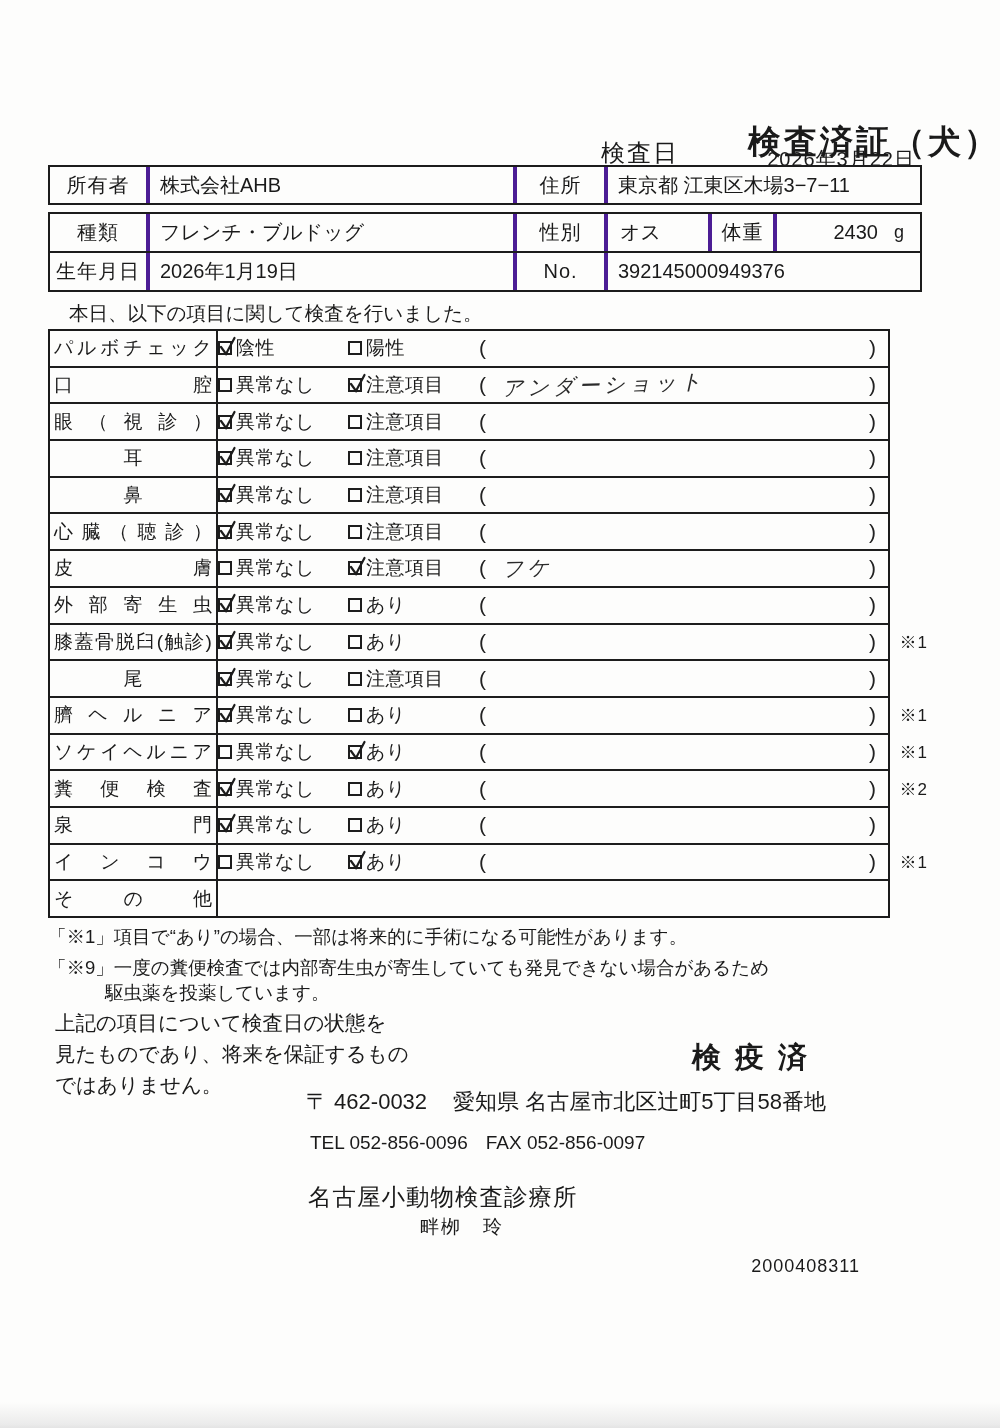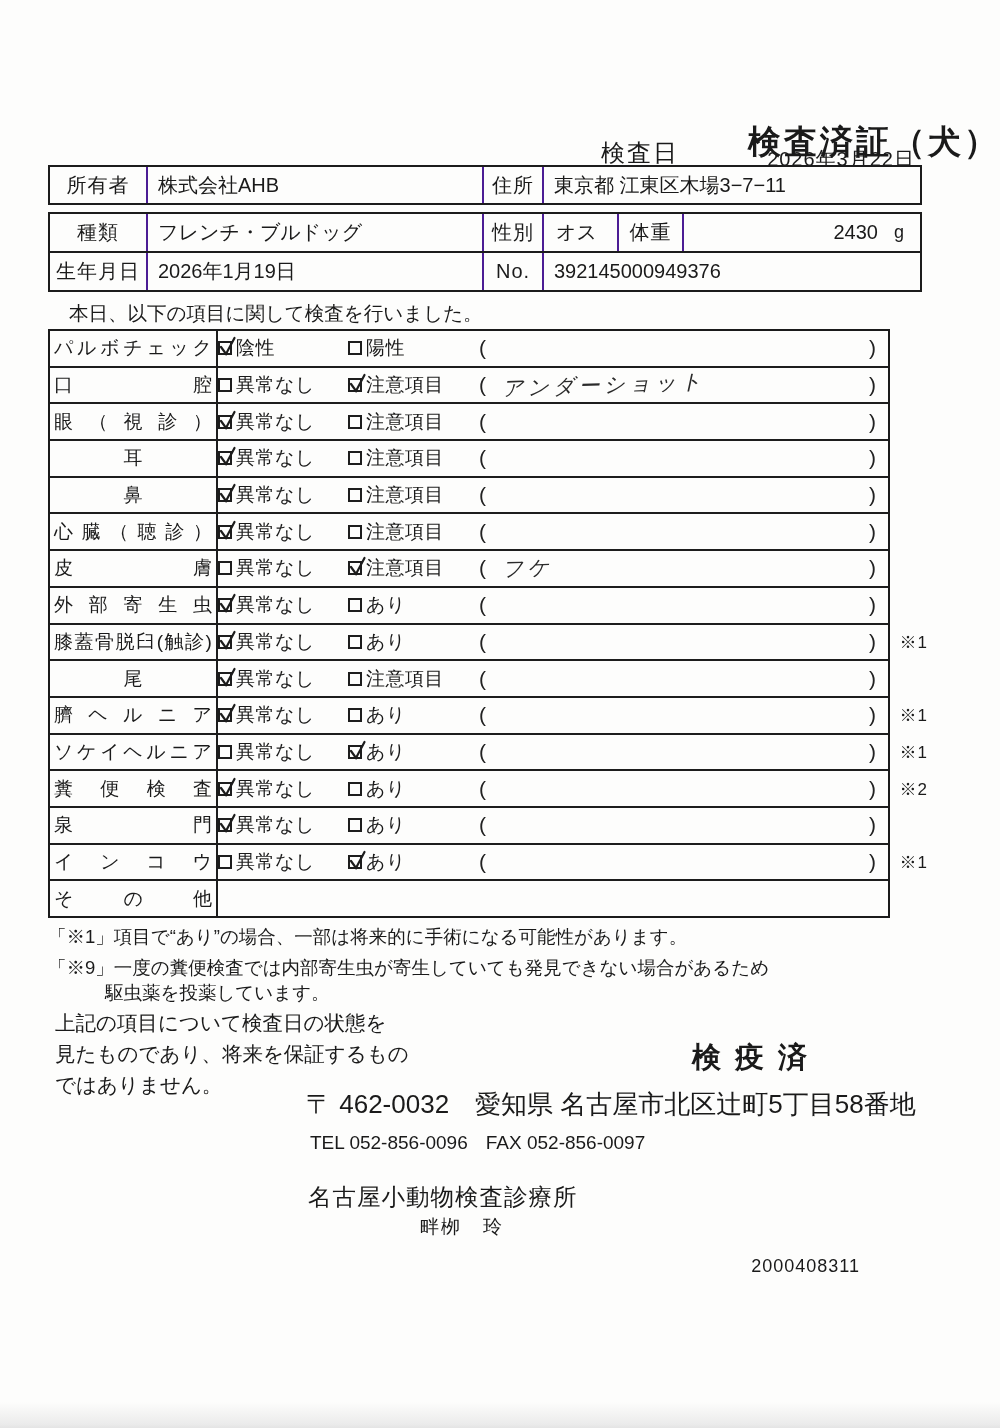--- a/index.html
+++ b/index.html
@@ -29,33 +29,33 @@
     border:2.5px solid #1c1c1c;
     display:flex;
     background:#fdfdfc;
   }
   .tbl .cell {
     box-sizing:border-box;
     display:flex; align-items:center;
     font-size:20px;
     overflow:hidden; white-space:nowrap;
   }
-  .tbl .cell + .cell { border-left:2px solid #4c1d95; }
+  .tbl .cell + .cell { border-left:4px solid #4c1d95; }
   .lab { justify-content:center; letter-spacing:1px; }
   .val { padding-left:10px; }
 
   .tbl-owner { left:48px; top:165px; width:874px; height:40px; }
   .tbl-pet   { left:48px; top:212px; width:874px; height:80px; flex-direction:column; }
   .tbl-pet .prow { flex:1; display:flex; }
   .tbl-pet .prow + .prow { border-top:2px solid #1c1c1c; }
 
   .w-lab1 { width:96px; flex:none; }
   .w-val1 { width:336px; flex:none; }
-  .w-lab2 { width:60px;  flex:none; }
-  .w-sex  { width:75px;  flex:none;padding-left:12px; }
+  .w-lab2 { width:91px;  flex:none;margin-left:31px; }
+  .w-sex  { width:104px;  flex:none;padding-left:12px; }
   .w-wlab { width:65px;  flex:none; }
   .w-rest { flex:1; }
   .weight-cell { justify-content:flex-end; padding-right:16px; }
   .weight-unit { margin-left:16px; font-size:18px; }
 
   .intro { left:49px; top:300px; font-size:19.5px;margin-left:20px; }
 
   
   .tbl-insp {
     left:48px; top:329px; width:842px; height:589px;
@@ -110,21 +110,21 @@
 
   
   .fn { left:48px; font-size:18.5px; white-space:nowrap; }
   .fn1 { top:924px; }
   .fn2 { top:955px; }
   .fn3 { top:980px; padding-left:57px; }
 
   .disclaimer { left:55px; top:1007px; font-size:20.5px; line-height:31px; }
   .stamp { left:692px; top:1038px; font-size:29px; font-weight:600; letter-spacing:14px; }
 
-  .addr-row { left:306px; top:1087px; font-size:26px; display:flex; }
+  .addr-row { left:306px; top:1087px; font-size:22px; display:flex; }
   .addr-row .gap { width:26px; }
   .tel-row { left:310px; top:1132px; font-size:19px; display:flex; }
   .tel-row .gap { width:18px; }
 
   .clinic-name { left:308px; top:1181px; font-size:23.5px; letter-spacing:1px; }
   .vet-name { left:420px; top:1214px; font-size:19px; letter-spacing:2px; }
   .serial { top:1256px; right:140px; font-size:18px; letter-spacing:1px; }
 
   .scan-shadow {
     left:0; right:0; bottom:0; height:26px;

